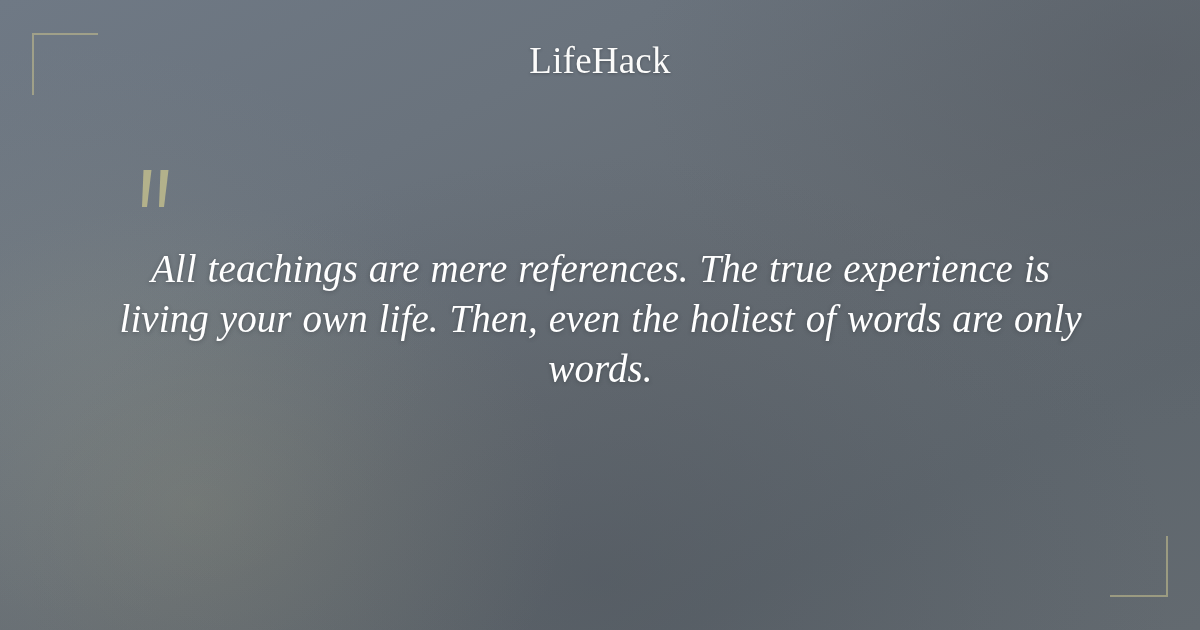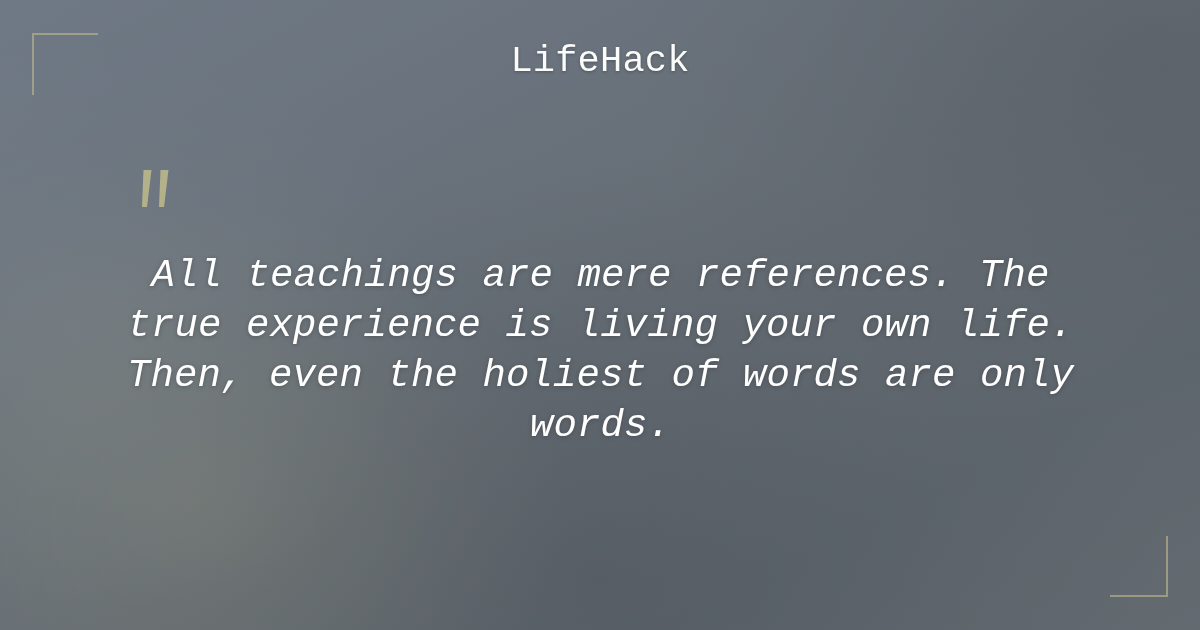--- a/index.html
+++ b/index.html
@@ -5,21 +5,21 @@
   html, body {
     margin: 0;
     padding: 0;
     background: #5f666d;
   }
   #canvas {
     position: relative;
     width: 1200px;
     height: 630px;
     overflow: hidden;
-    font-family: Liberation Mono, monospace;
+    font-family: Liberation Serif, serif;
     background-color: #656c74;
     background-image:
       radial-gradient(ellipse 520px 420px at 16% 80%, rgba(170,168,132,0.20) 0%, rgba(150,152,130,0.10) 42%, rgba(120,128,128,0.0) 72%),
       radial-gradient(ellipse 460px 360px at 6% 52%, rgba(160,164,150,0.13) 0%, rgba(140,146,140,0.05) 55%, rgba(110,120,124,0.0) 80%),
       radial-gradient(ellipse 700px 520px at 50% 92%, rgba(72,78,86,0.38) 0%, rgba(78,84,92,0.12) 55%, rgba(90,96,104,0.0) 82%),
       radial-gradient(ellipse 600px 430px at 96% 10%, rgba(82,88,96,0.42) 0%, rgba(88,94,102,0.14) 58%, rgba(100,106,114,0.0) 85%),
       linear-gradient(152deg, #6f7985 0%, #6a737d 28%, #646b72 55%, #5e666d 78%, #636a70 100%);
   }
 
   
@@ -76,21 +76,21 @@
     top: 243px;
     width: 985px;
     text-align: center;
   }
   .quote-text {
     font-size: 39px;
     line-height: 50px;
     font-style: italic;
     color: #ffffff;
     text-shadow: 0 1px 4px rgba(45,50,56,0.42);
-    margin: 8px;
+    margin: 1px;
     letter-spacing: 0.1px;
     word-spacing: 1px;
   }
 </style>
 </head>
 <body>
 
 <div id="canvas">
 
   <div class="corner corner-tl"></div>

